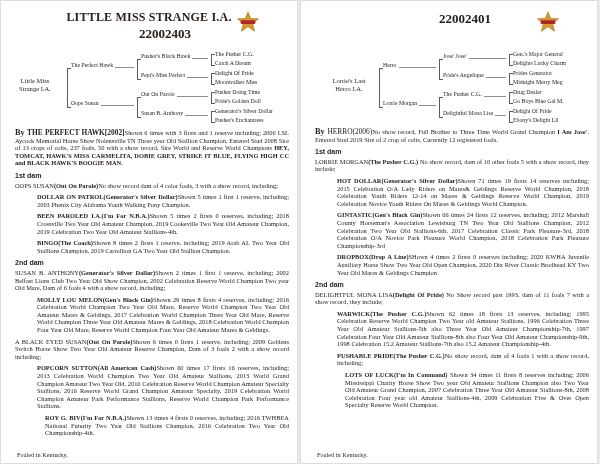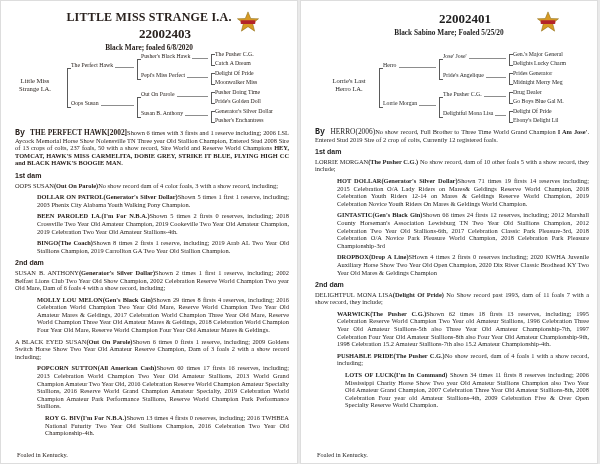--- a/index.html
+++ b/index.html
@@ -18,38 +18,37 @@
   
   .tree{position:absolute;top:48px;left:0;width:298px;height:82px;font-size:5.8px;line-height:7px;}
   .node{position:absolute;display:flex;align-items:flex-end;white-space:nowrap;}
   .node .lead{flex:1;border-bottom:1px solid #8d8d8d;margin:0 1px 1px 2px;min-width:4px;}
   .subject{position:absolute;text-align:center;font-size:6.6px;line-height:7.6px;}
   .br{position:absolute;width:3px;border-left:1px solid #5a5a5a;border-top:1px solid #5a5a5a;
       border-bottom:1px solid #5a5a5a;}
   
   .bodytxt{position:absolute;left:14px;right:8px;font-size:6.4px;line-height:7.6px;text-align:justify;}
   .bodytxt p{margin:0 0 4px 0;}
-  .byword{font-family:Liberation Mono, monospace;font-weight:bold;font-size:8.3px;margin-top:31px;}
+  .byword{font-family:Liberation Serif, serif;font-weight:bold;font-size:8.3px;margin-top:31px;}
   .byname{font-size:7.4px;}
   .left .byname{font-weight:bold;}
   .damh{font-family:"Liberation Sans",sans-serif;font-weight:bold;font-size:7px;margin:5px 0 2px 0;}
   .ind1{margin-left:22px !important;}
   .ind2{margin-left:30px !important;}
   .foot{position:absolute;bottom:5px;left:16px;font-size:6.3px;}
 </style>
 </head>
 <body>
 
 <div class="spread">
 
   <div class="page left">
     <div class="hdr">
       <div class="title">LITTLE MISS STRANGE I.A.</div>
       <div class="regnum">22002403</div>
-      <div class="desc">Black Mare; foaled 6/8/2020</div>
     </div>
     <svg class="star" viewBox="0 0 24 22">
       <polygon points="12,0.5 15,7.8 23.5,8 17,13 19.2,21.5 12,16.6 4.8,21.5 7,13 0.5,8 9,7.8" fill="#d89b25"></polygon>
       <rect x="4" y="9.6" width="16" height="4.2" rx="0.8" fill="#b3242a"></rect>
     </svg>
 
     <div class="tree">
       <div class="subject" style="left:4px;top:28px;width:60px">
         <div>Little Miss</div>
         <div>Strange I.A.</div>
@@ -125,21 +124,20 @@
       <p class="ind1"><b>POPCORN SUTTON(All American Cash)</b><span>Shown 60 times 17 firsts 16 reserves, including; 2013 Celebration World Champion Two Year Old Amateur Stallions, 2013 World Grand Champion Amateur Two Year Old, 2016 Celebration Reserve World Champion Amateur Specialty Stallions, 2016 Reserve World Grand Champion Amateur Specialty, 2019 Celebration World Champion Amateur Park Performance Stallions, Reserve World Champion Park Performance Stallions.</span></p>
       <p class="ind2"><b>ROY G. BIV(I'm For N.B.A.)</b><span>Shown 13 times 4 firsts 0 reserves, including; 2016 TWHBEA National Futurity Two Year Old Stallions Champion, 2016 Celebration Two Year Old Championship-4th.</span></p>
     </div>
 
     <div class="foot">Foaled in Kentucky.</div>
   </div>
 
   <div class="page">
     <div class="hdr">
       <div class="regnum">22002401</div>
-      <div class="desc">Black Sabino Mare; Foaled 5/25/20</div>
     </div>
     <svg class="star" viewBox="0 0 24 22">
       <polygon points="12,0.5 15,7.8 23.5,8 17,13 19.2,21.5 12,16.6 4.8,21.5 7,13 0.5,8 9,7.8" fill="#d89b25"></polygon>
       <rect x="4" y="9.6" width="16" height="4.2" rx="0.8" fill="#b3242a"></rect>
     </svg>
 
     <div class="tree">
       <div class="subject" style="left:18px;top:28px;width:60px">
         <div>Lorrie's Last</div>
         <div>Herro I.A.</div>

